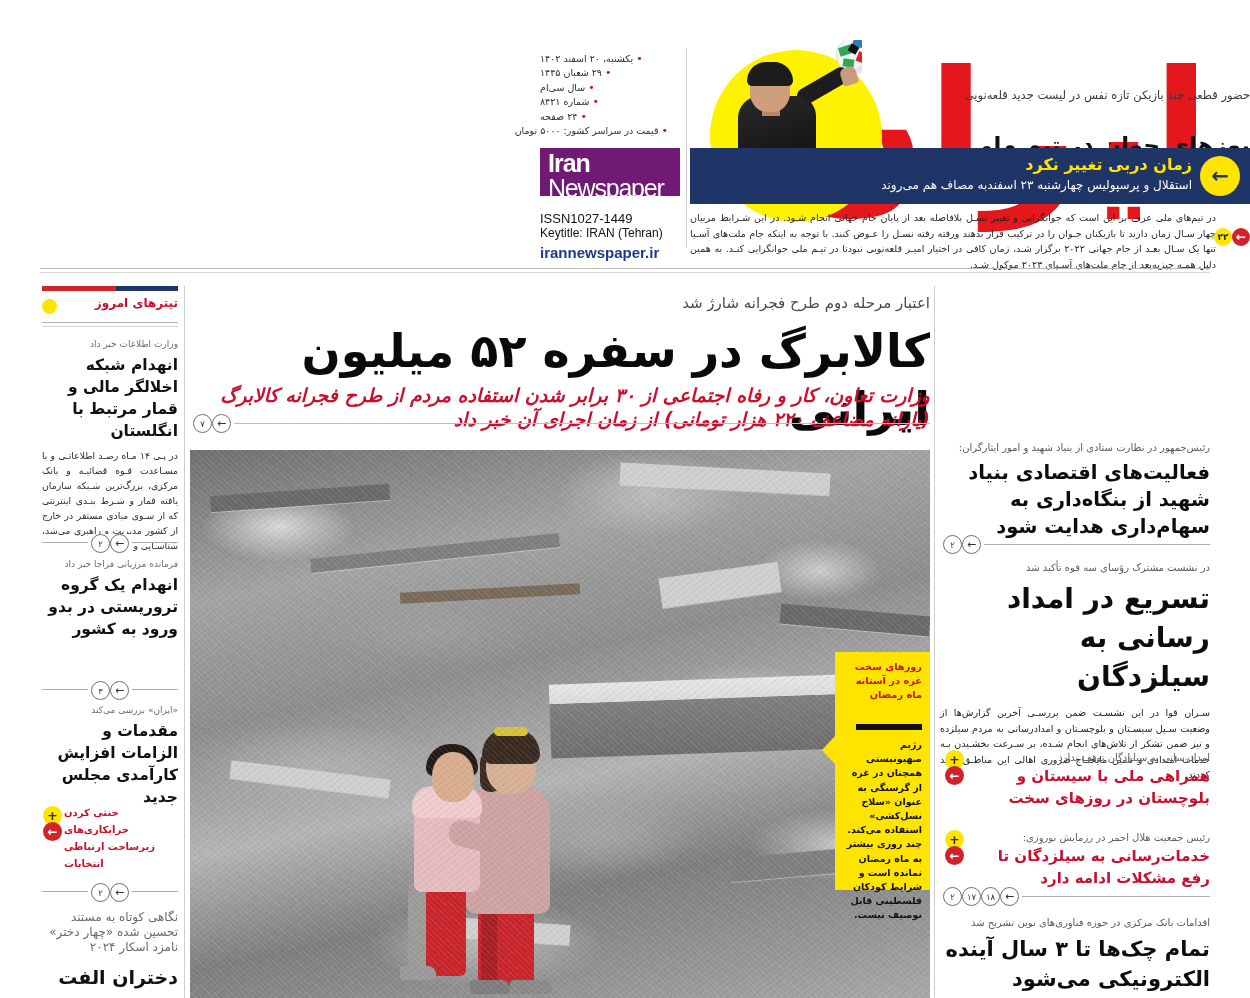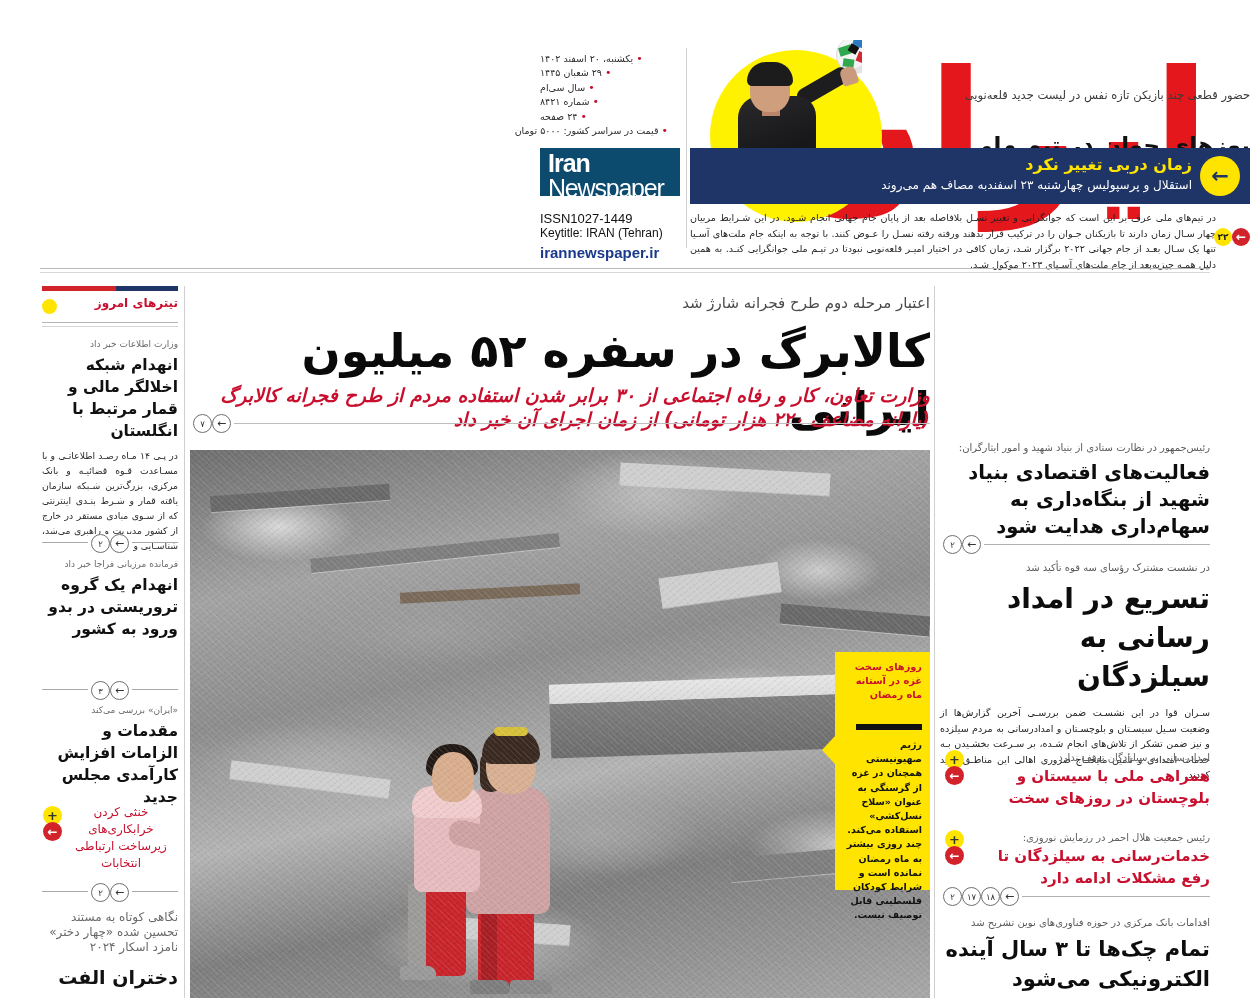--- a/index.html
+++ b/index.html
@@ -27,21 +27,21 @@
     border-radius:50%;background:#FFF200;
   }
 
   .info-col{position:absolute;left:540px;top:52px;width:128px;text-align:left;direction:rtl;}
   .info-line{
     font-size:9.5px;line-height:14.4px;color:#2b2b2b;
     white-space:nowrap;text-align:left;
   }
   .info-line .bullet{color:#C8102E;font-size:11px;}
 
-  .brandbox{position:absolute;left:540px;top:148px;width:140px;height:48px;background:#0c4a6e;}
+  .brandbox{position:absolute;left:540px;top:148px;width:140px;height:48px;background:#701a75;}
   .brandbox .b1{
     position:absolute;left:8px;top:1px;color:#fff;font-weight:bold;
     font-size:25px;letter-spacing:-1px;font-family:"Liberation Sans",sans-serif;
   }
   .brandbox .b2{
     position:absolute;left:8px;top:26px;color:#fff;
     font-size:25px;letter-spacing:-1.2px;font-family:"Liberation Sans",sans-serif;
   }
   .issn{position:absolute;left:540px;top:211px;width:180px;text-align:left;direction:ltr;}
   .issn .l1{font-family:"Liberation Sans",sans-serif;font-size:13px;color:#111;line-height:15px;}
@@ -162,22 +162,22 @@
     display:flex;align-items:center;background:#fff;padding:0 3px;
   }
   .ocircle{
     width:17px;height:17px;border-radius:50%;border:1px solid #6f6f6f;background:#fff;
     display:flex;align-items:center;justify-content:center;font-size:8.5px;color:#333;
   }
   .ocircle.arw{font-size:11px;}
 
   .sb-bullets{position:absolute;right:2px;width:136px;direction:rtl;text-align:right;}
   .sb-bullets .txt{
-    font-size:12px;font-weight:normal;color:#C8102E;line-height:17px;
-    padding-left:22px;text-align:center;
+    font-size:10px;font-weight:bold;color:#C8102E;line-height:17px;
+    padding-left:22px;text-align:left;
   }
   .bul-icons{position:absolute;left:0;top:2px;width:20px;}
   .bi{width:19px;height:19px;border-radius:50%;display:flex;align-items:center;justify-content:center;
       font-size:13px;font-weight:bold;}
   .bi-y{background:#FFE400;color:#333;}
   .bi-r{background:#D2232A;color:#fff;font-size:12px;margin-top:-3px;}
 
   
   .lead{position:absolute;left:190px;top:286px;width:740px;}
   .lead .kicker{

